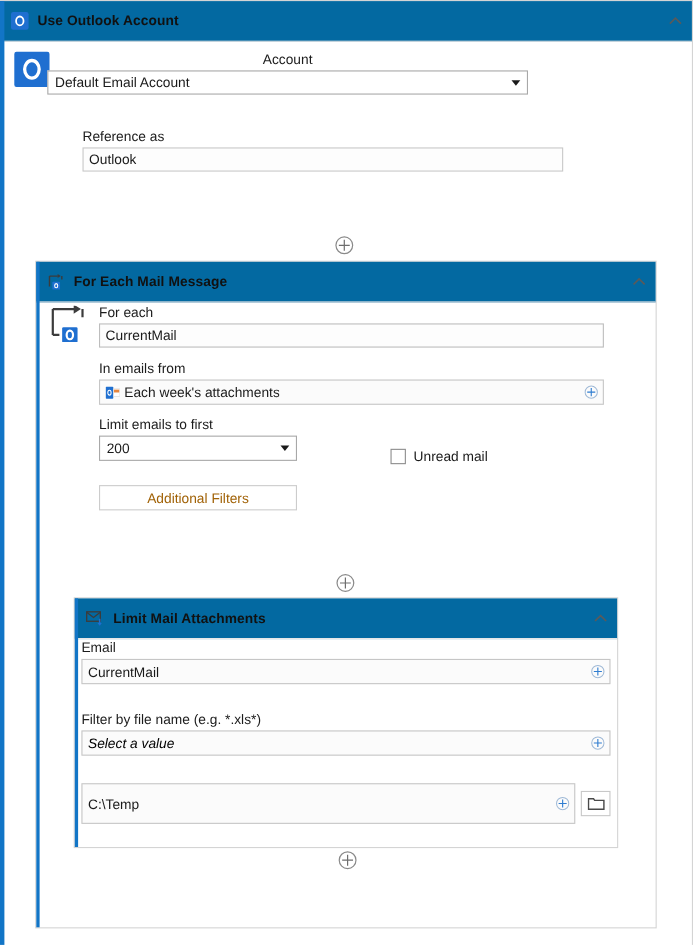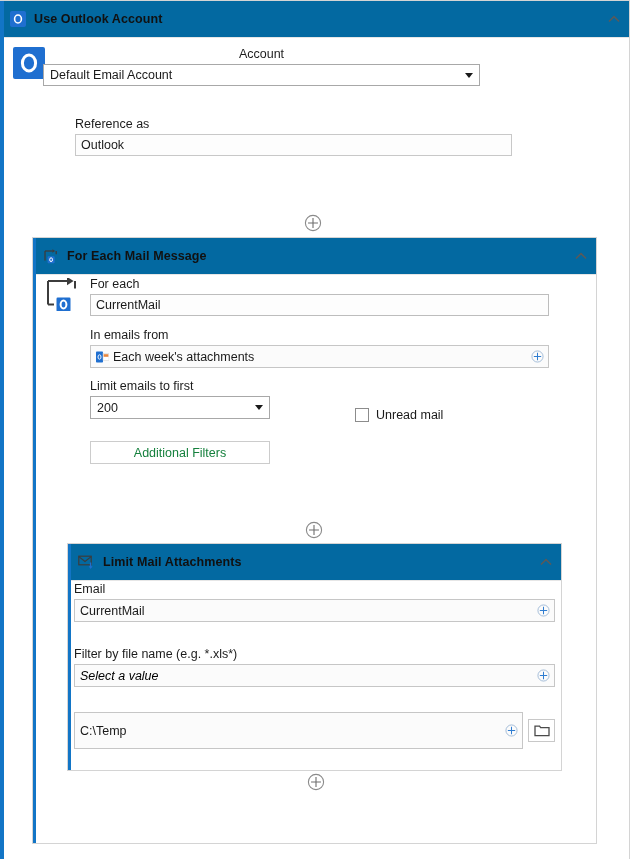--- a/index.html
+++ b/index.html
@@ -116,21 +116,21 @@
   }
 
   .btn {
     height: 23px;
     border: 1px solid #cccccc;
     background: #ffffff;
     display: flex;
     align-items: center;
     justify-content: center;
     font-size: 12.5px;
-    color: #15803d;
+    color: #a16207;
     box-sizing: border-box;
   }
 
   .chk-row { display: flex; align-items: center; gap: 7px; }
   .chk {
     width: 14px; height: 14px;
     border: 1px solid #8c8c8c;
     background: #ffffff;
     box-sizing: border-box;
     flex: 0 0 auto;

